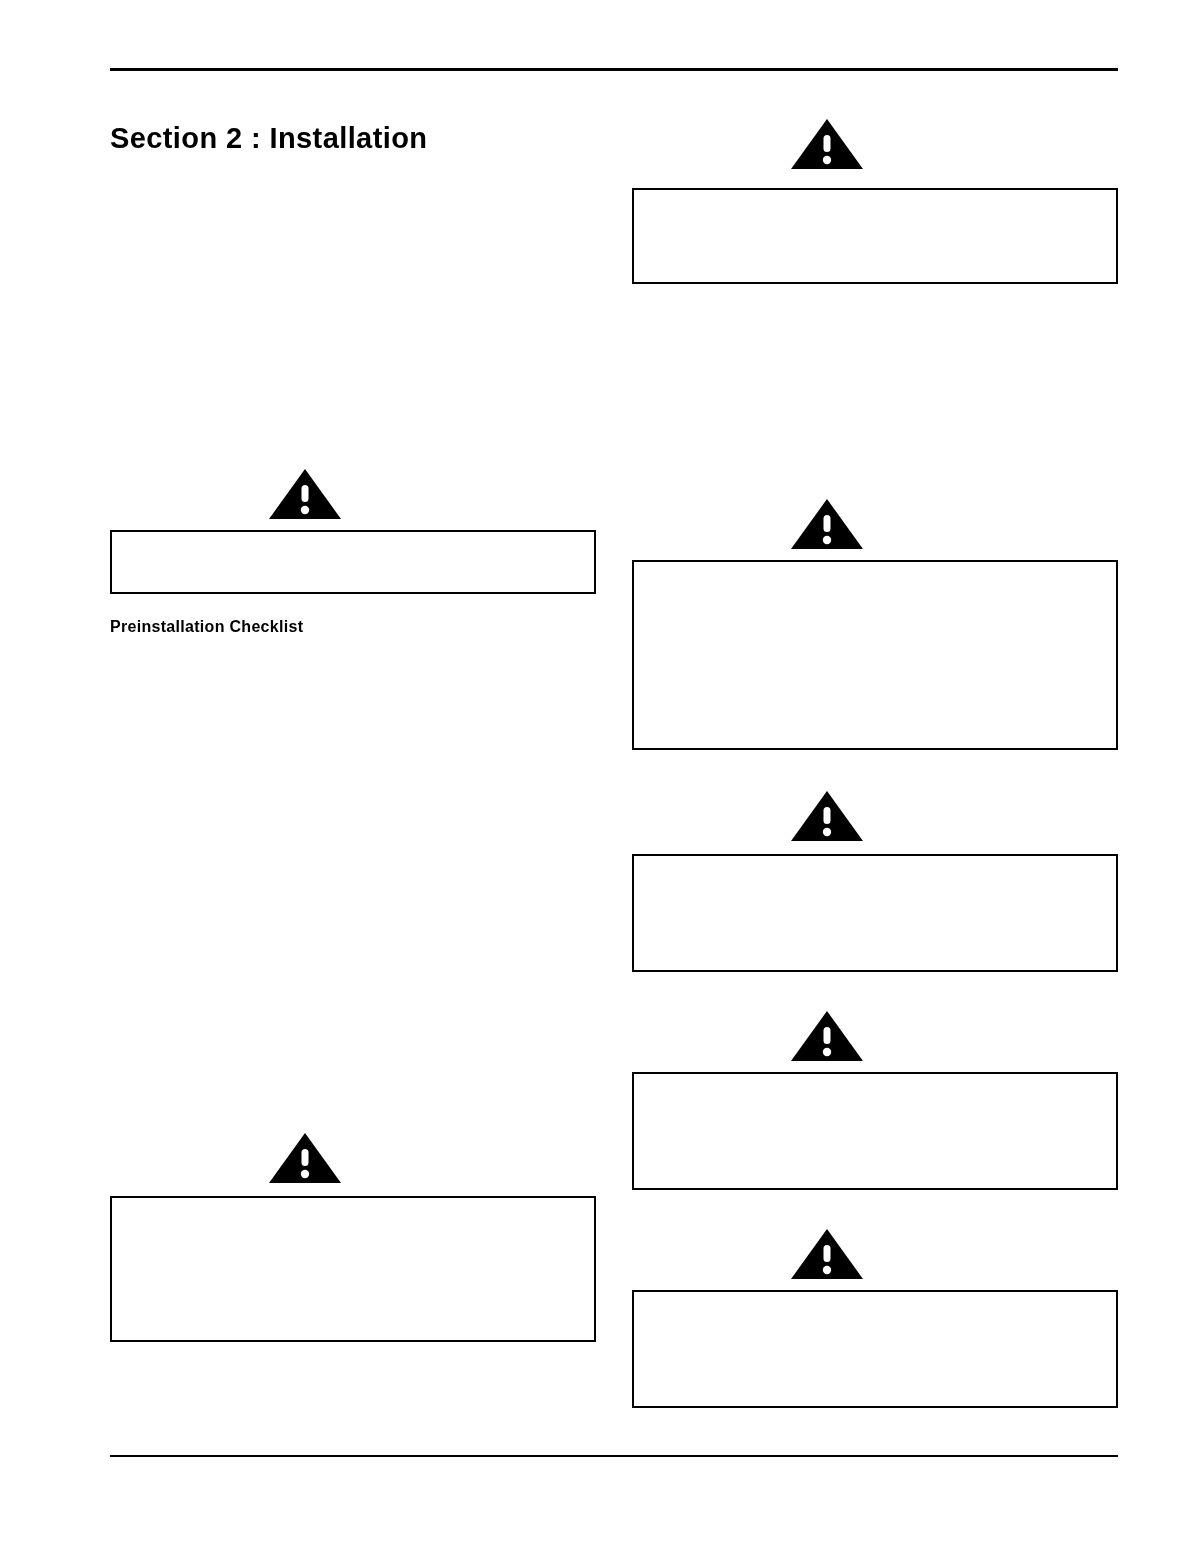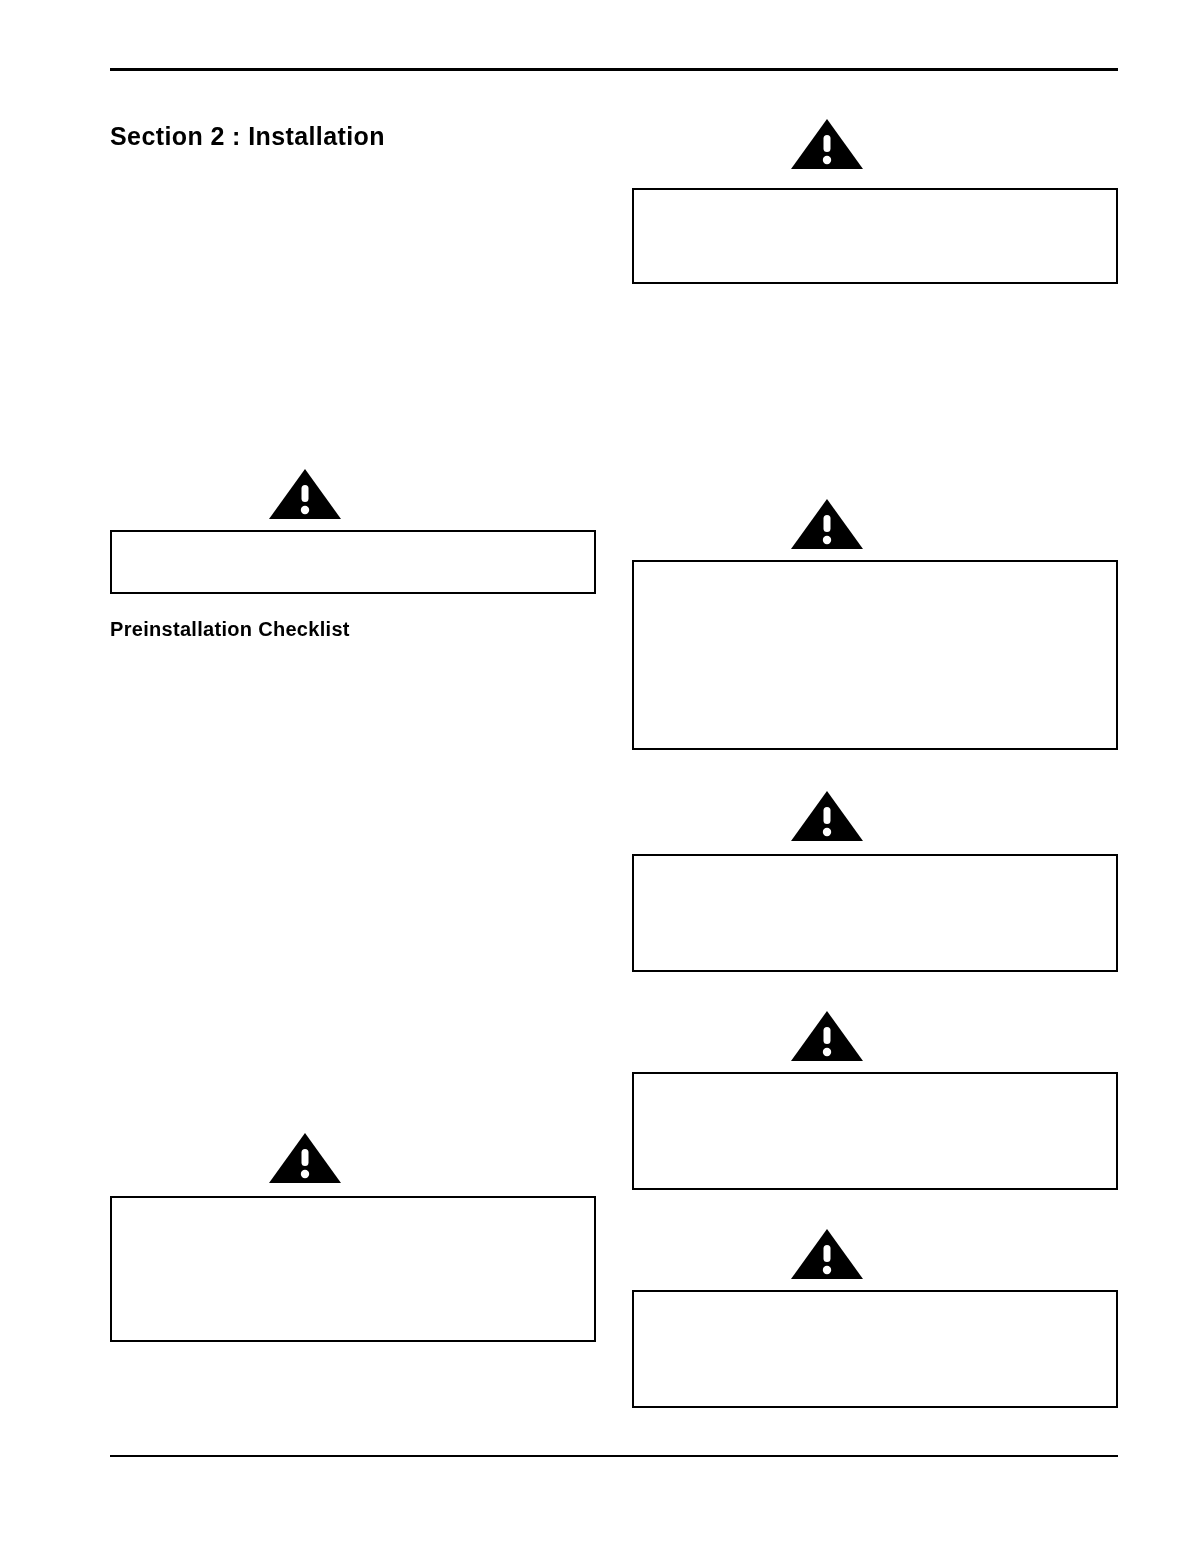--- a/index.html
+++ b/index.html
@@ -28,30 +28,30 @@
     background: #000000;
   }
   .rule-top { top: 68px; }
   .rule-bottom { top: 1455px; height: 2px; }
 
   
   .section-title {
     position: absolute;
     left: 110px;
     top: 122px;
-    font-size: 25px;
+    font-size: 29px;
     font-weight: bold;
     letter-spacing: 0.4px;
     white-space: nowrap;
   }
   .sub-title {
     position: absolute;
     left: 110px;
     top: 618px;
-    font-size: 20px;
+    font-size: 16px;
     font-weight: bold;
     letter-spacing: 0.3px;
     white-space: nowrap;
   }
 
   
   .warn-icon {
     position: absolute;
     width: 74px;
     height: 52px;

